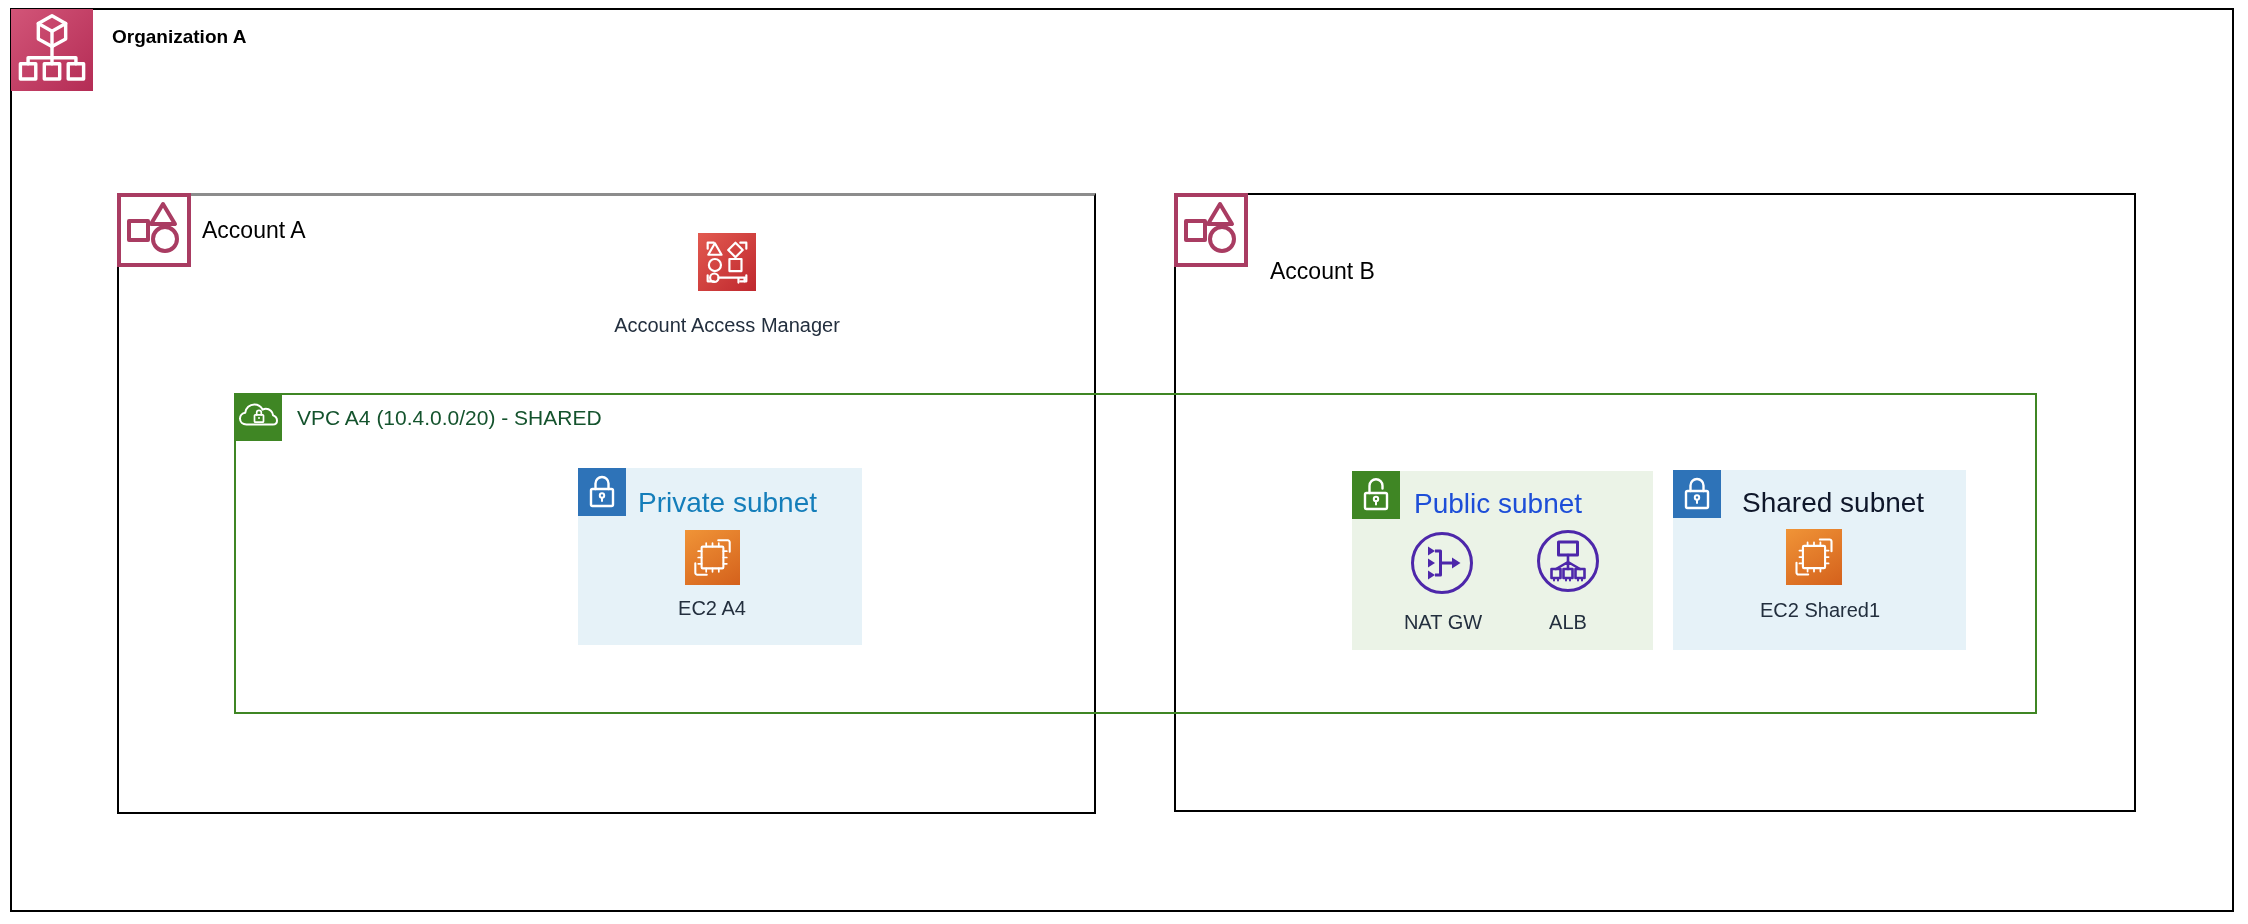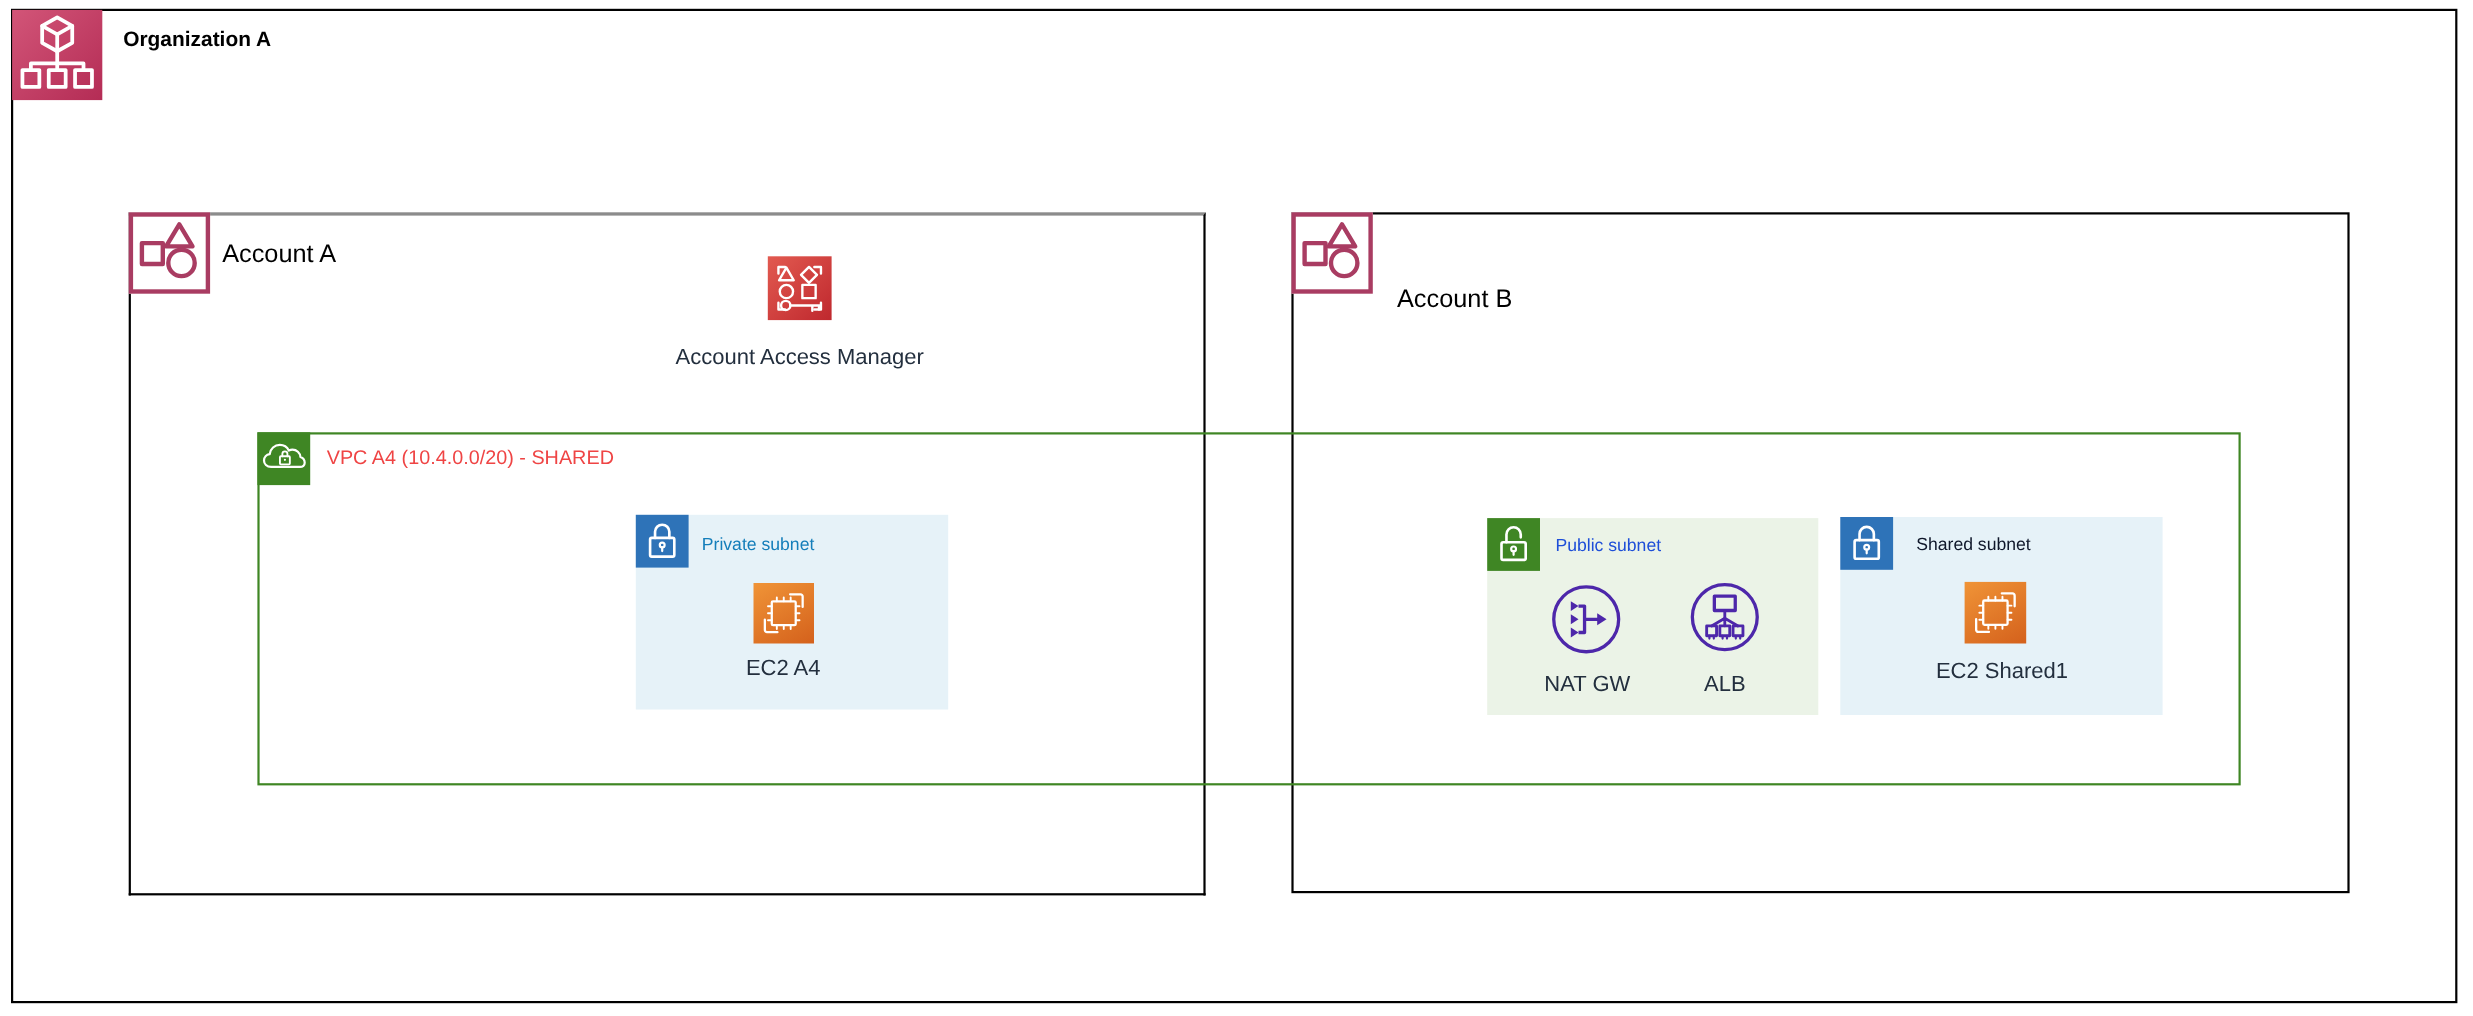--- a/index.html
+++ b/index.html
@@ -20,33 +20,33 @@
   .account-b-icon{left:1174px;top:193px;}
   .account-label{font-size:23px;color:#000;white-space:nowrap;}
   .account-a-label{left:202px;top:217px;}
   .account-b-label{left:1270px;top:218px;margin-top:40px;}
   
   .ram-icon{left:698px;top:233px;width:58px;height:58px;background:linear-gradient(135deg,#e25a50 0%,#bf282e 100%);}
   .ram-label{left:577px;top:314px;width:300px;text-align:center;font-size:20px;color:#232f3e;}
   
   .vpc-box{left:234px;top:393px;width:1799px;height:317px;border:2px solid #3f8624;background:transparent;}
   .vpc-icon{left:234px;top:393px;width:48px;height:48px;background:#3f8624;}
-  .vpc-label{left:297px;top:406px;font-size:18px;color:#ef4444;white-space:nowrap;}
+  .vpc-label{left:297px;top:406px;font-size:21px;color:#14532d;white-space:nowrap;}
   
   .subnet{box-sizing:border-box;}
   .private-subnet{left:578px;top:468px;width:284px;height:177px;background:#e6f2f8;}
   .public-subnet{left:1352px;top:471px;width:301px;height:179px;background:#ebf3e7;}
   .shared-subnet{left:1673px;top:470px;width:293px;height:180px;background:#e6f2f8;}
   .subnet-icon{width:48px;height:48px;}
   .subnet-icon.blue{background:#2e73b8;}
   .subnet-icon.green{background:#3f8624;}
   .private-subnet-icon{left:578px;top:468px;}
   .public-subnet-icon{left:1352px;top:471px;}
   .shared-subnet-icon{left:1673px;top:470px;}
-  .subnet-label{font-size:16px;white-space:nowrap;}
+  .subnet-label{font-size:28px;white-space:nowrap;}
   .private-subnet-label{left:638px;top:487px;color:#147eba;}
   .public-subnet-label{left:1414px;top:488px;color:#1d4ed8;}
   .shared-subnet-label{left:1742px;top:487px;color:#0f172a;}
   
   .ec2-icon{background:linear-gradient(150deg,#f09437 0%,#d4611c 100%);}
   .ec2-a4-icon{left:685px;top:530px;width:55px;height:55px;}
   .ec2-shared-icon{left:1786px;top:529px;width:56px;height:56px;}
   .node-label{font-size:20px;color:#232f3e;text-align:center;}
   .ec2-a4-label{left:612px;top:597px;width:200px;}
   .ec2-shared-label{left:1720px;top:599px;width:200px;}

